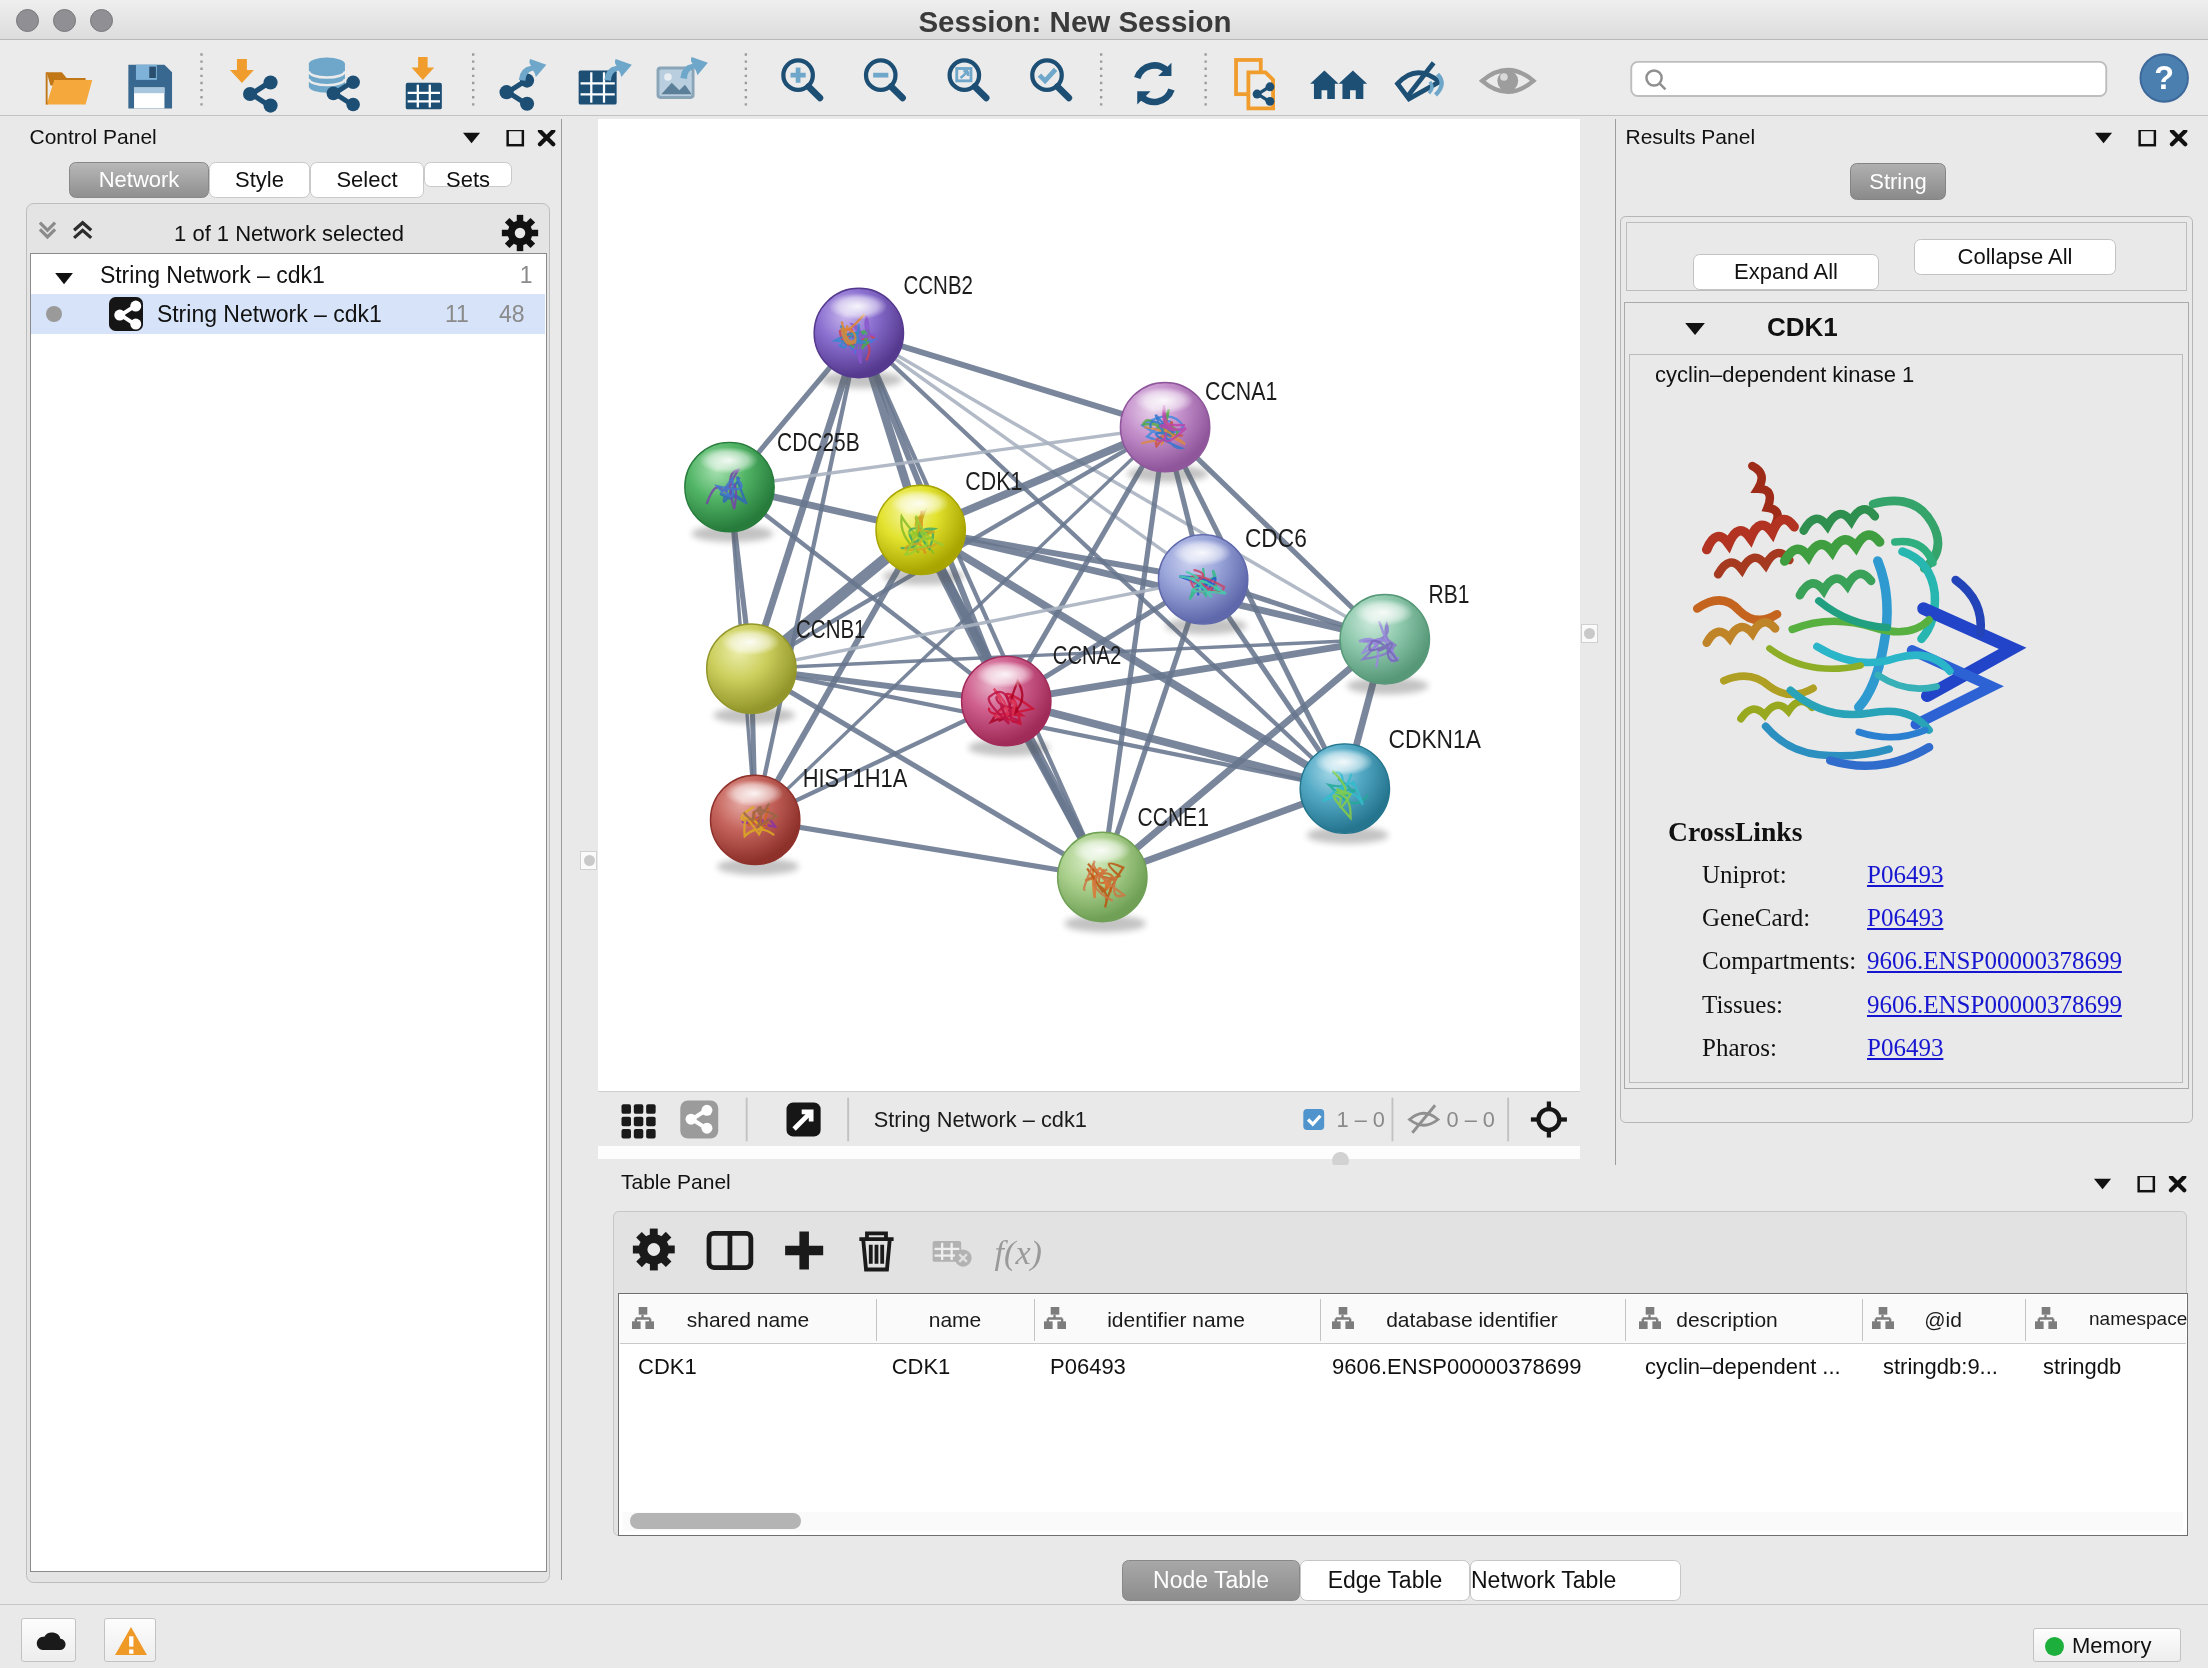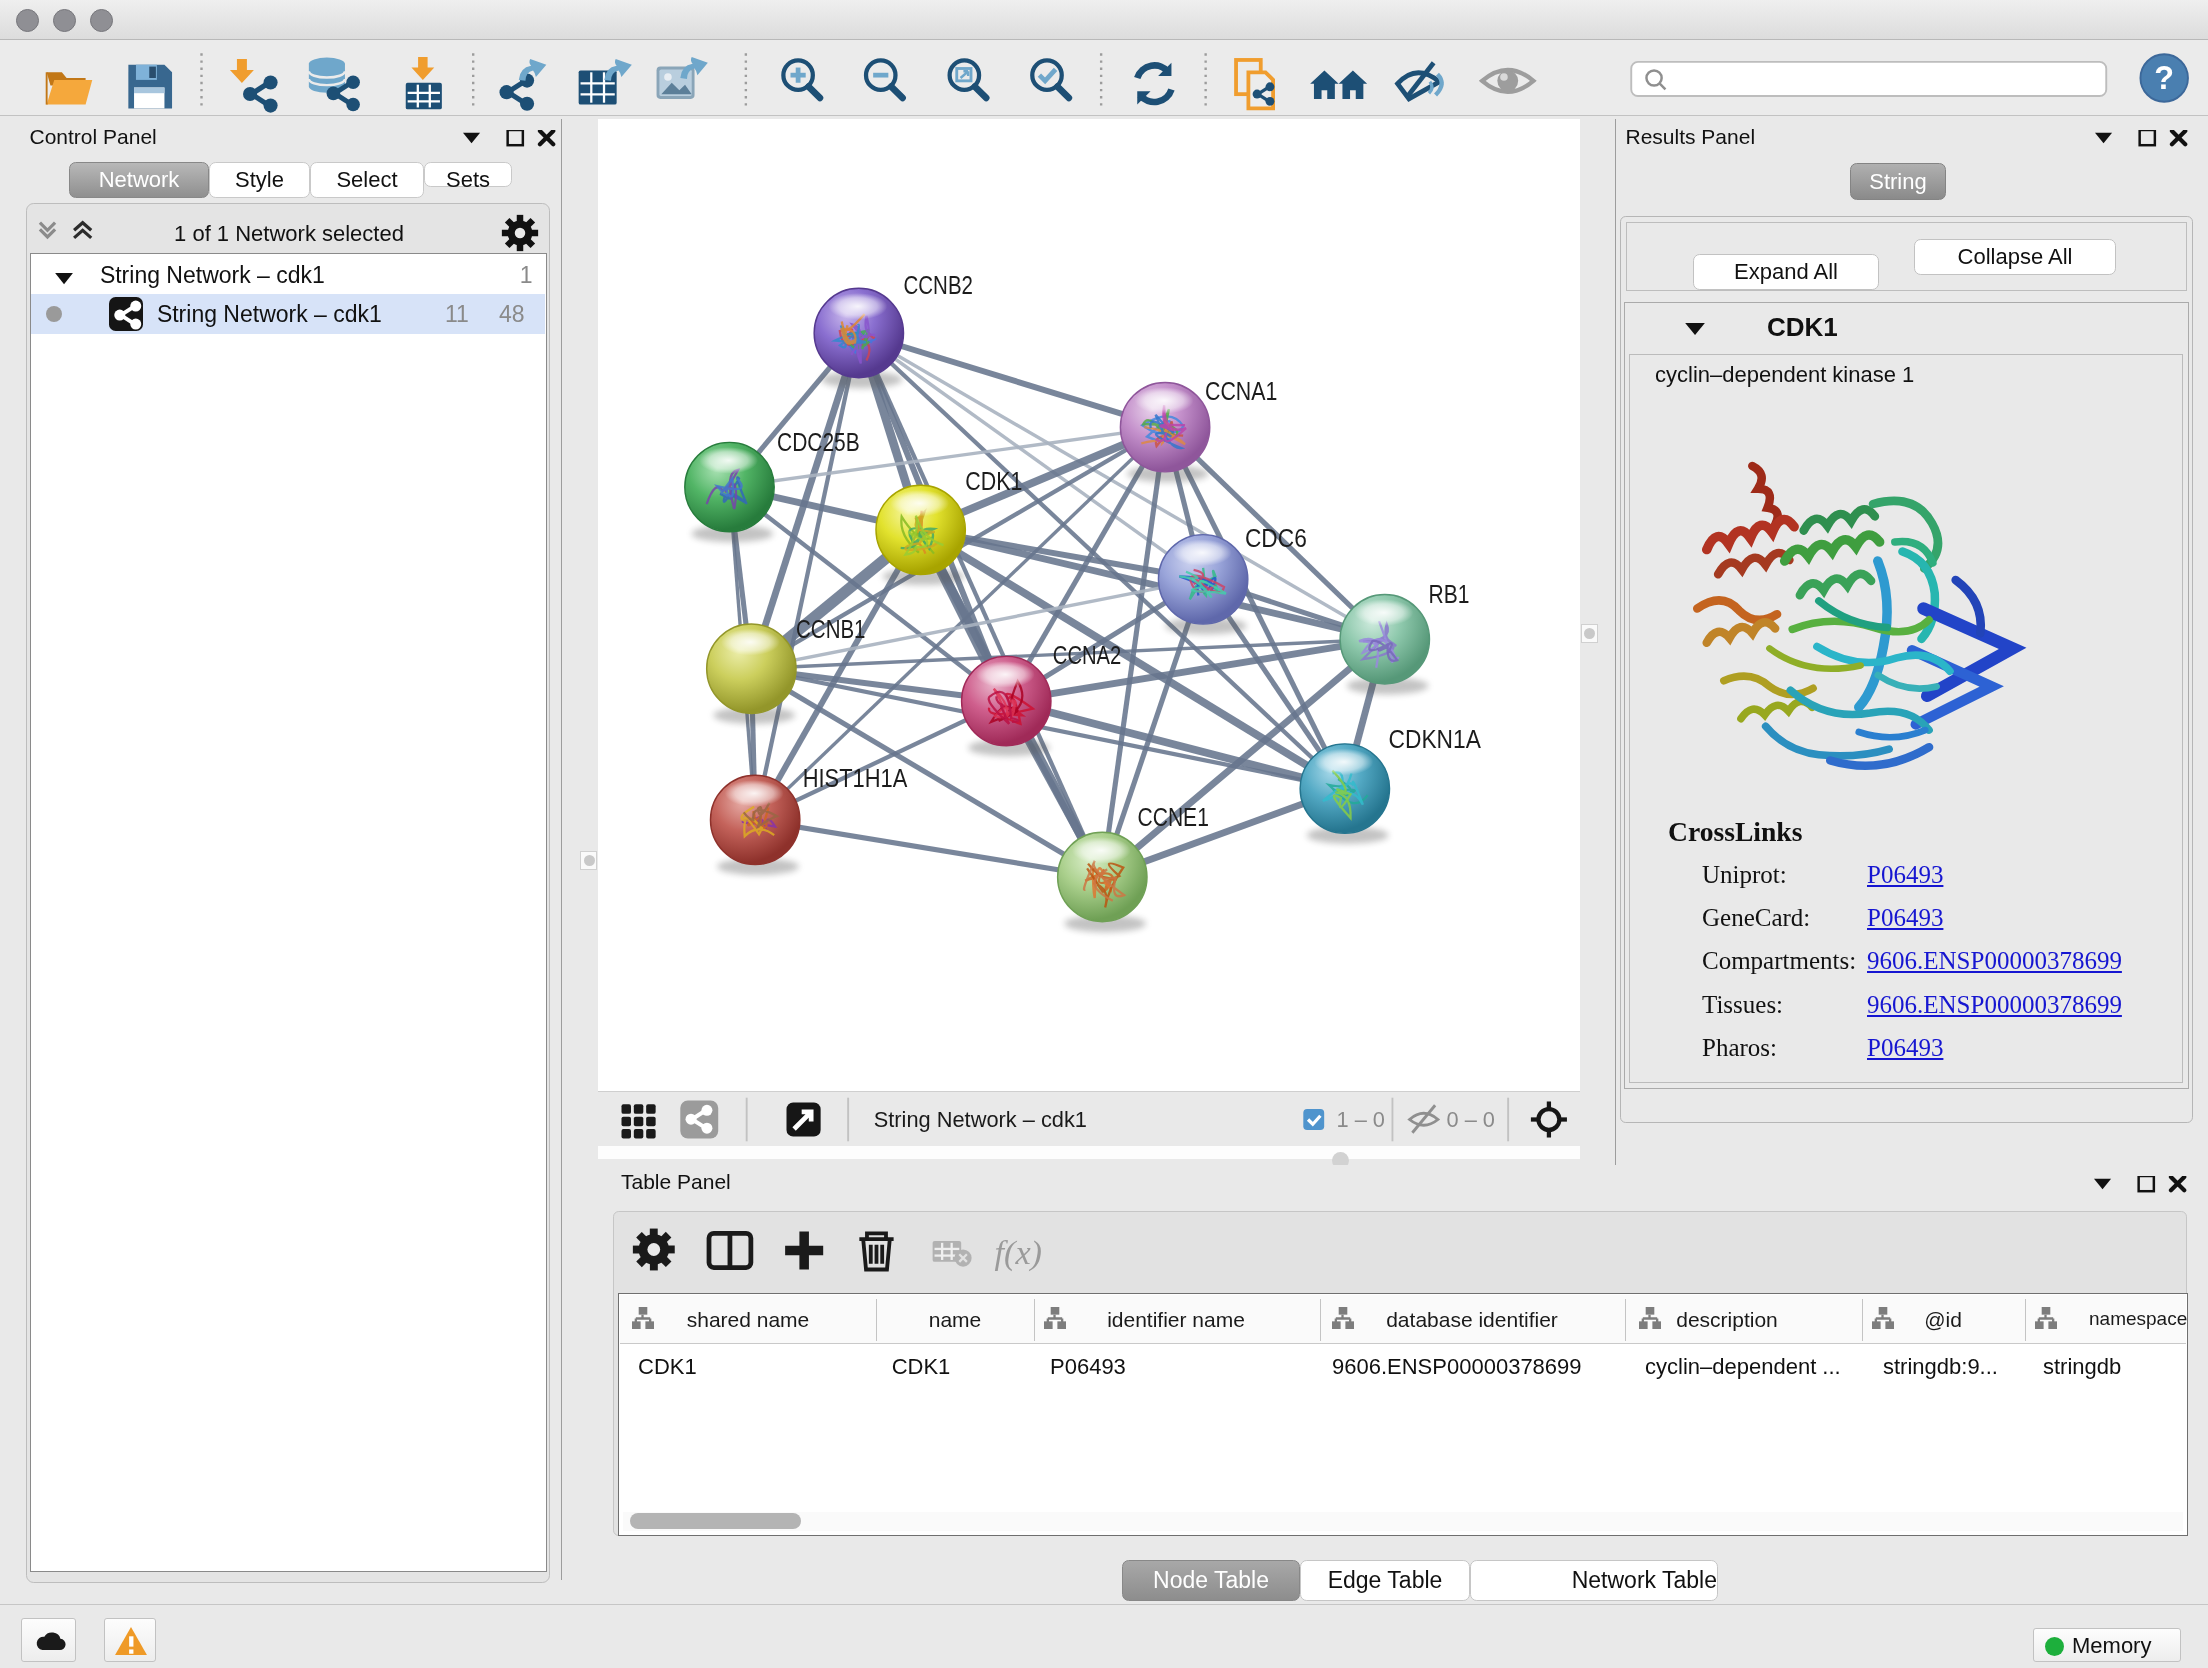--- a/index.html
+++ b/index.html
@@ -3,20 +3,21 @@
 * { margin:0; padding:0; box-sizing:border-box; }
 html,body { width:2208px; height:1668px; }
 body { font-family:"Liberation Sans", sans-serif; background:#e9e9e9; position:relative; overflow:hidden; }
 .abs { position:absolute; }
 svg { display:block; }
 </style></head><body>
 <div class="abs" style="left:0;top:0;width:2208px;height:40px;background:linear-gradient(#efefef,#dcdcdc);border-bottom:1px solid #b8b8b8">
 <div class="abs" style="left:16px;top:8.6px;width:23px;height:23px;border-radius:50%;background:#8f8f94;border:1px solid #77777c"></div>
 <div class="abs" style="left:53px;top:8.6px;width:23px;height:23px;border-radius:50%;background:#8f8f94;border:1px solid #77777c"></div>
 <div class="abs" style="left:90px;top:8.6px;width:23px;height:23px;border-radius:50%;background:#8f8f94;border:1px solid #77777c"></div>
+<div class="abs" style="left:0;top:4.8px;width:2150px;text-align:center;font-size:29.5px;font-weight:bold;color:#3a3a3a">Session: New Session</div>
 </div>
 <div class="abs" style="left:0;top:40px;width:2208px;height:76px;background:#ebebeb;border-bottom:1.9px solid #c2c2c2"></div>
 <svg style="position:absolute;left:0;top:40px" width="2208" height="76" viewBox="0 0 2322 80">
 <line x1="211" y1="14" x2="211" y2="70" stroke="#9c9c9c" stroke-width="2.5" stroke-dasharray="2.5,5"></line>
 <line x1="497" y1="14" x2="497" y2="70" stroke="#9c9c9c" stroke-width="2.5" stroke-dasharray="2.5,5"></line>
 <line x1="784" y1="14" x2="784" y2="70" stroke="#9c9c9c" stroke-width="2.5" stroke-dasharray="2.5,5"></line>
 <line x1="1158" y1="14" x2="1158" y2="70" stroke="#9c9c9c" stroke-width="2.5" stroke-dasharray="2.5,5"></line>
 <line x1="1268" y1="14" x2="1268" y2="70" stroke="#9c9c9c" stroke-width="2.5" stroke-dasharray="2.5,5"></line>
 <g transform="translate(46,26) scale(1.0)">
       <path d="M2,8 h16 l5,6 h20 v8 h-37 z" fill="#c27716"></path>
@@ -724,21 +725,21 @@
 <div class="abs" style="left:826px;top:1354px;width:190px;text-align:center;font-size:22px;color:#111">CDK1</div>
 <div class="abs" style="left:1050px;top:1354px;font-size:22px;color:#111">P06493</div>
 <div class="abs" style="left:1332px;top:1354px;font-size:22px;color:#111">9606.ENSP00000378699</div>
 <div class="abs" style="left:1645px;top:1354px;font-size:22px;color:#111">cyclin–dependent ...</div>
 <div class="abs" style="left:1883px;top:1354px;font-size:22px;color:#111">stringdb:9...</div>
 <div class="abs" style="left:2043px;top:1354px;font-size:22px;color:#111">stringdb</div>
 <div class="abs" style="left:623px;top:1512px;width:1560px;height:19px;background:#fafafa"></div>
 <div class="abs" style="left:630px;top:1513px;width:171px;height:16px;border-radius:8.6px;background:#b4b4b4"></div>
 <div class="abs" style="left:1122px;top:1560px;width:178px;height:41px;background:linear-gradient(#a8a8a8,#8d8d8d);color:#fff;border:1px solid #888;border-radius:6.7px;text-align:center;line-height:39px;font-size:23px">Node Table</div>
 <div class="abs" style="left:1300px;top:1560px;width:170px;height:41px;background:#fff;color:#111;border:1px solid #c6c6c6;border-radius:6.7px;text-align:center;line-height:39px;font-size:23px">Edge Table</div>
-<div class="abs" style="left:1470px;top:1560px;width:248px;height:41px;background:#fff;color:#111;border:1px solid #c6c6c6;border-radius:6.7px;text-align:right;line-height:39px;font-size:23px">Network Table</div>
+<div class="abs" style="left:1470px;top:1560px;width:211px;height:41px;background:#fff;color:#111;border:1px solid #c6c6c6;border-radius:6.7px;text-align:left;line-height:39px;font-size:23px">Network Table</div>
 <div class="abs" style="left:0;top:1604px;width:2208px;height:65px;background:#e9e9e9;border-top:1.9px solid #c6c6c6">
 <div class="abs" style="left:21px;top:13.3px;width:55px;height:44px;background:linear-gradient(#fdfdfd,#ededed);border:1px solid #c2c2c2;border-radius:2.9px">
 <svg style="position:absolute;left:10.5px;top:9.5px" width="34" height="25" viewBox="0 0 36 26">
         <path d="M10,22 a7,7 0 1 1 2,-14 a9,8 0 0 1 17,2 a6,6 0 0 1 -1,12 z" fill="#1a1a1a"></path>
       </svg>
     </div>
 <div class="abs" style="left:104px;top:13.3px;width:52px;height:44px;background:linear-gradient(#fdfdfd,#ededed);border:1px solid #c2c2c2;border-radius:2.9px">
 <svg style="position:absolute;left:8.6px;top:6.7px" width="34" height="30" viewBox="0 0 36 32">
         <path d="M18,1 L35,31 H1 Z" fill="#ef9a27"></path>
         <rect x="16" y="11" width="4.6" height="11" fill="#fff"></rect>

